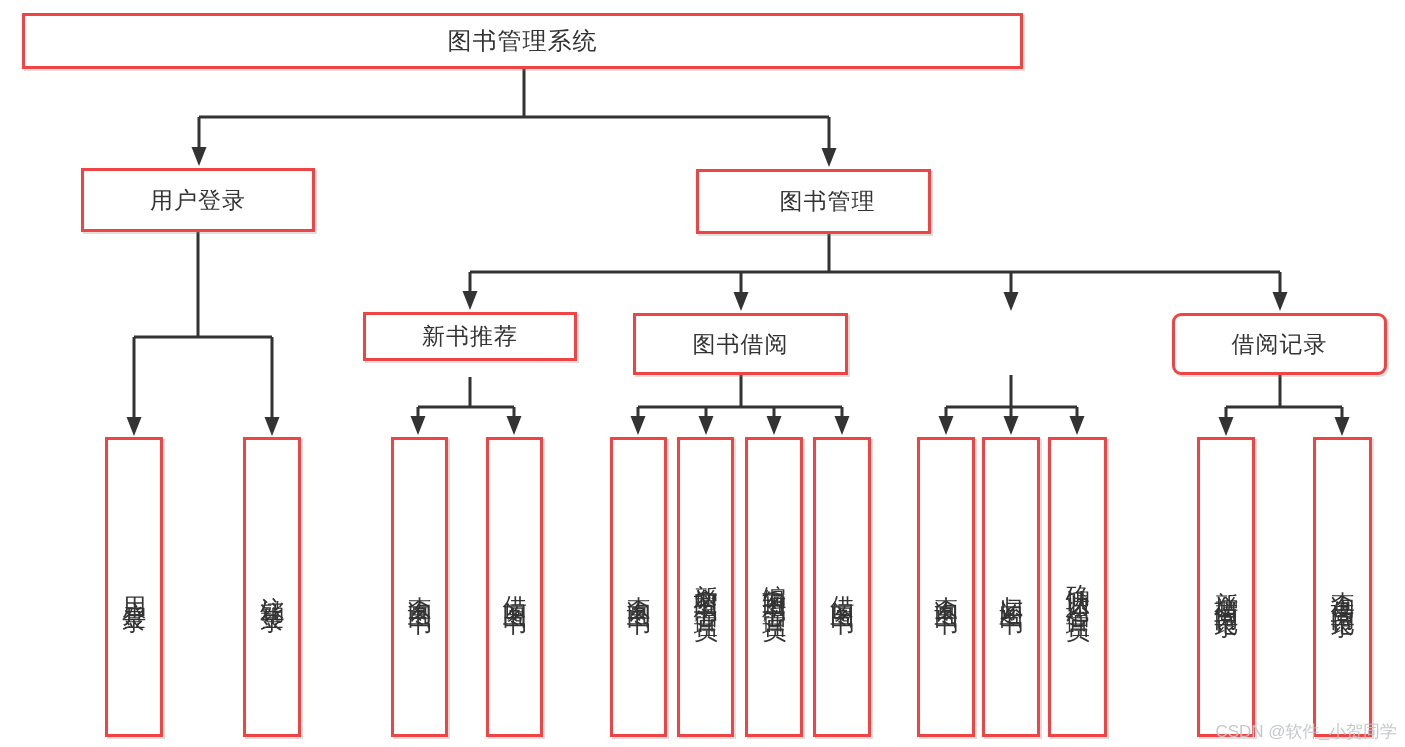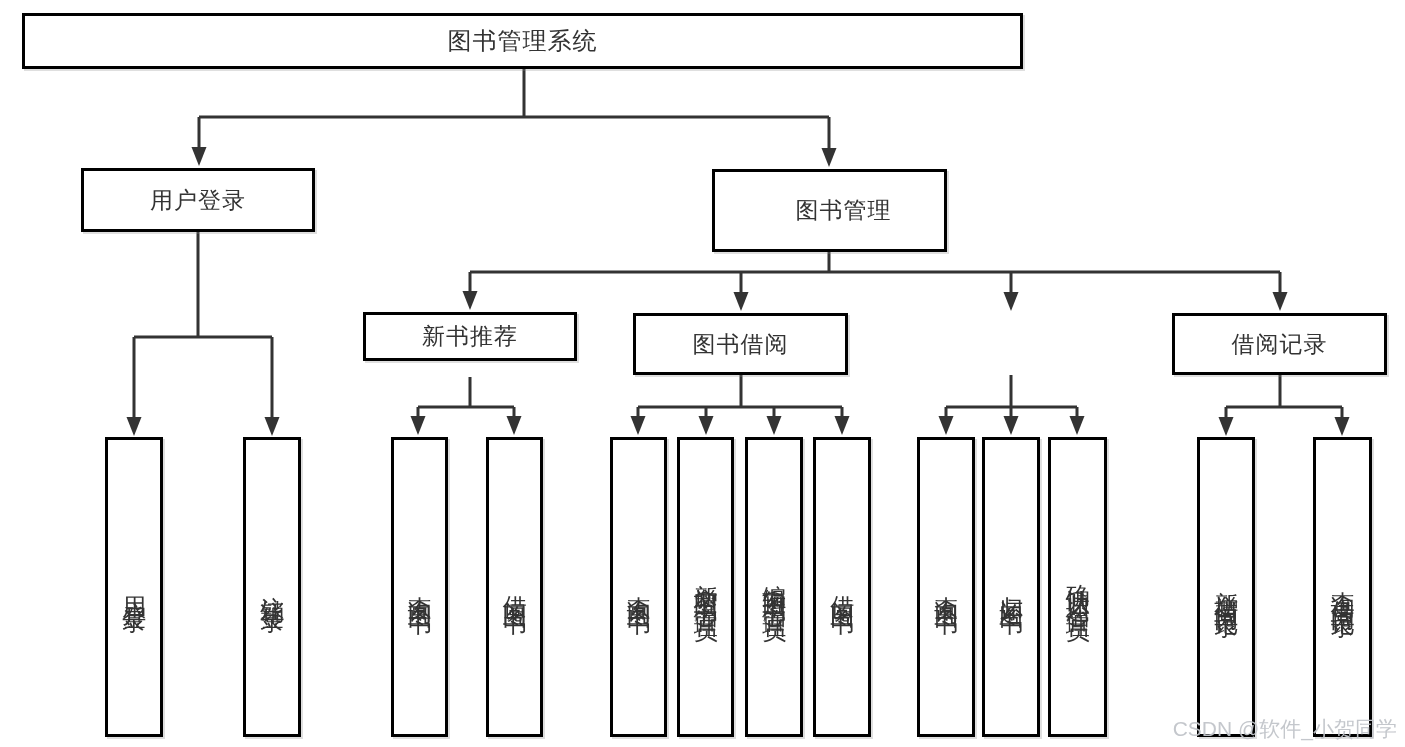--- a/index.html
+++ b/index.html
@@ -14,21 +14,21 @@
   svg.wires {
     position: absolute;
     left: 0; top: 0;
     width: 1405px; height: 747px;
     z-index: 0;
   }
   .node {
     position: absolute;
     box-sizing: border-box;
     background: #ffffff;
-    border: 3px solid #000000;
+    border: 3px solid #ef4444;
     box-shadow: 2px 2px 0 rgba(140,140,140,0.28);
     display: flex;
     align-items: center;
     justify-content: center;
     color: #333333;
     z-index: 1;
   }
   .h-label {
     font-size: 23px;
     letter-spacing: 1px;
@@ -39,44 +39,44 @@
     writing-mode: vertical-lr;
     text-orientation: mixed;
     font-size: 24px;
     letter-spacing: 5px;
     line-height: 1.1;
     white-space: nowrap;
   }
   
   .n-root  { left: 22px;   top: 13px;  width: 1001px; height: 56px; }
   .n-l2a   { left: 81px;   top: 168px; width: 234px;  height: 64px; }
-  .n-l2b   { left: 712px;  top: 169px; width: 235px;  height: 83px; padding-left: 28px; }
+  .n-l2b   { left: 696px;  top: 169px; width: 235px;  height: 65px; padding-left: 28px; }
   .n-l3a   { left: 363px;  top: 312px; width: 214px;  height: 49px; }
   .n-l3b   { left: 633px;  top: 313px; width: 215px;  height: 62px; }
   .n-l3c   { left: 904px;  top: 313px; width: 214px;  height: 62px; }
-  .n-l3d   { left: 1172px; top: 313px; width: 215px;  height: 62px; }
+  .n-l3d   { left: 1172px; top: 313px; width: 215px;  height: 62px; border-radius: 9px; }
   .leaf    { top: 437px; width: 58px; height: 300px; }
   .n-a1 { left: 105px; }
   .n-a2 { left: 243px; }
   .n-b1 { left: 391px; width: 57px; }
   .n-b2 { left: 486px; width: 57px; }
   .n-c1 { left: 610px; width: 57px; }
   .n-c2 { left: 677px; width: 57px; }
   .n-c3 { left: 745px; }
   .n-c4 { left: 813px; }
   .n-d1 { left: 917px; }
   .n-d2 { left: 982px; }
   .n-d3 { left: 1048px; width: 59px; }
   .n-e1 { left: 1197px; }
   .n-e2 { left: 1313px; width: 59px; }
   .watermark {
     position: absolute;
     right: 8px;
     bottom: 4px;
-    font-size: 21px;
+    font-size: 17px;
     color: rgba(193,196,201,0.95);
     z-index: 5;
     white-space: nowrap;
   }
 </style>
 </head>
 <body>
 
 <div class="stage">
 

